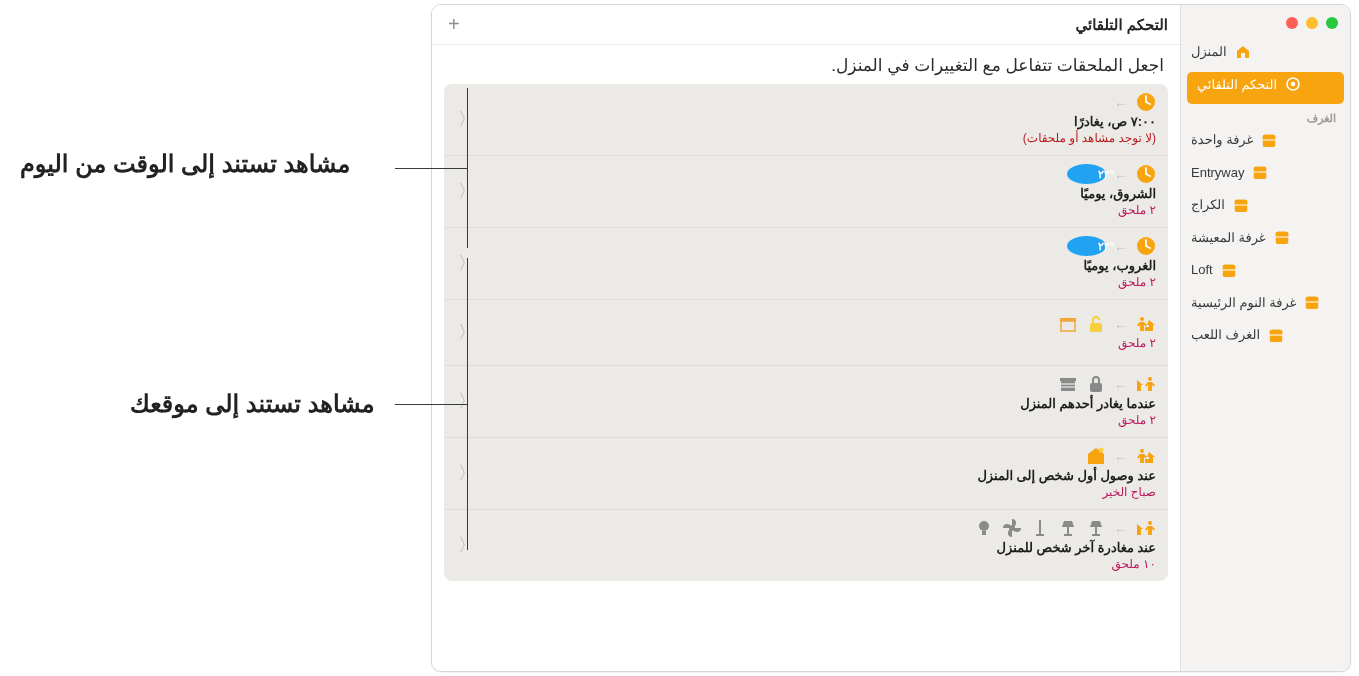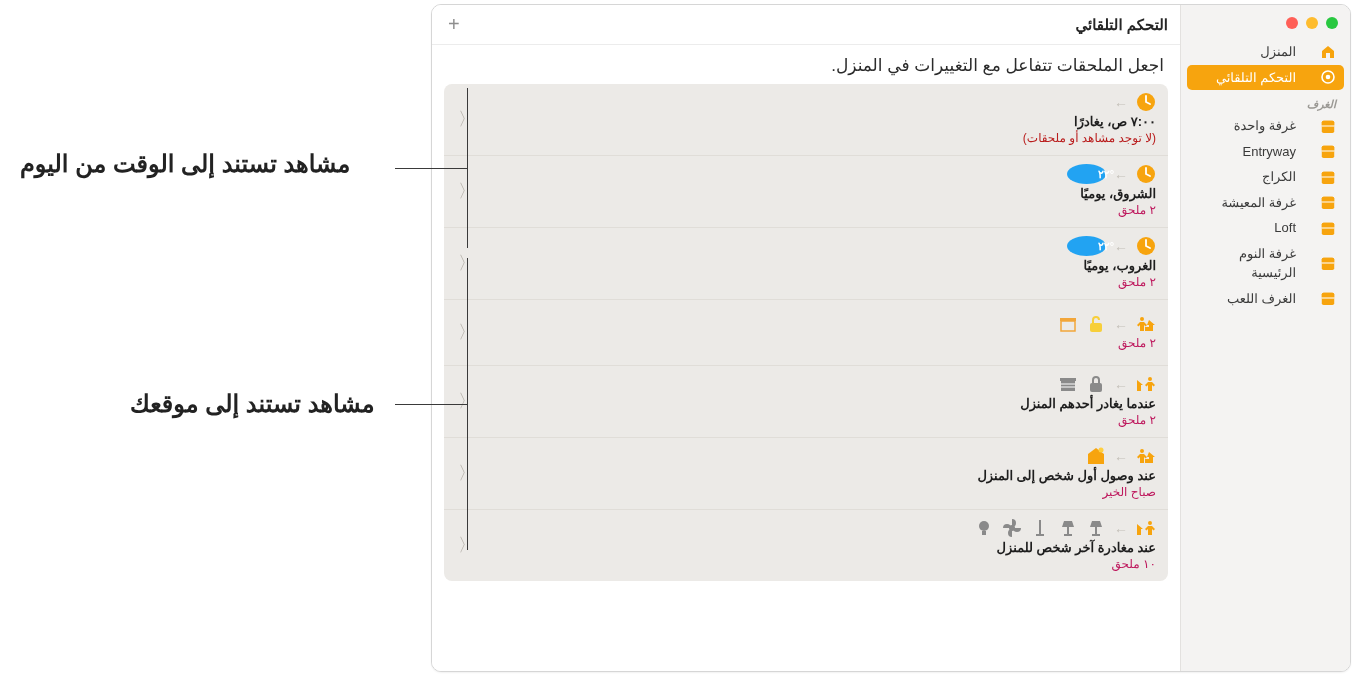--- a/index.html
+++ b/index.html
@@ -47,42 +47,42 @@
     width: 12px; height: 12px; border-radius: 50%;
     display: inline-block;
   }
   .tl-close   { background:#ff5f57; }
   .tl-min     { background:#febc2e; }
   .tl-max     { background:#28c840; }
 
   .side-item {
     display: flex;
     align-items: center;
-    gap: 24px;
-    padding: 3px 14px 3px 10px;
+    gap: 8px;
+    padding: 3px 14px 10px 10px;
     cursor: pointer;
     line-height: 1.5;
+    justify-content: flex-end;
   }
   .side-item .ic {
     width: 16px; height: 16px; flex: 0 0 16px;
     display:flex;align-items:center;justify-content:center;
   }
   .side-item.selected {
     background: #f7a40e;
     color: #fff;
     border-radius: 5px;
     margin: 0 6px;
     padding-right: 8px;
   }
   .side-header {
     font-size: 11px;
     color: #9a9894;
     padding: 8px 14px 2px;
     font-weight: 600;
-    font-style: italic;
   }
   svg { display:block; }
 
   
   .main {
     flex: 1;
     display: flex;
     flex-direction: column;
     background: #ffffff;
   }

